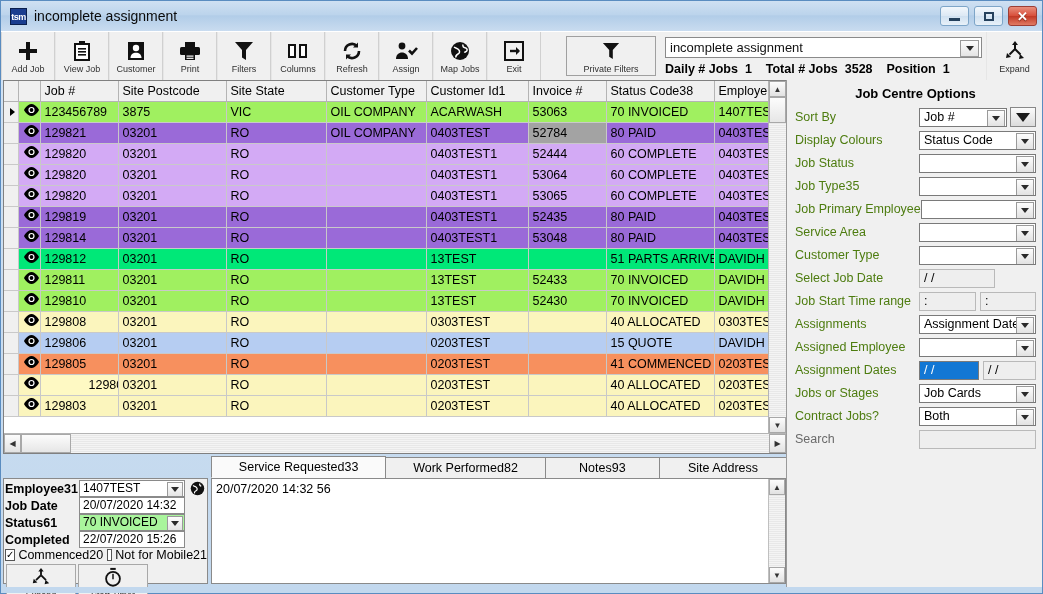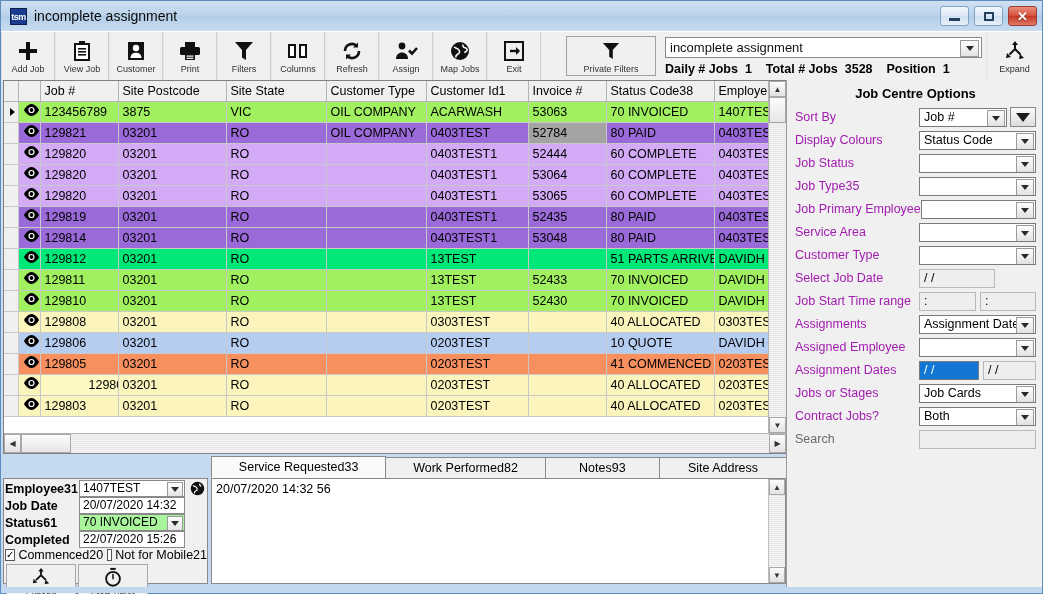--- a/index.html
+++ b/index.html
@@ -181,21 +181,21 @@
   .tabvs{flex:0 0 16px;width:16px;background:#f0f0f0;border-left:1px solid #c0c0c0;display:flex;flex-direction:column;}
 
   
   .rightpane{
     flex:0 0 256px;width:256px;box-sizing:border-box;
     background:#f0f0f0;border-left:1px solid #9a9a9a;
     padding:6px 6px 0 8px;display:flex;flex-direction:column;
   }
   .panel-title{font-size:13px;font-weight:bold;color:#000;text-align:center;margin-bottom:5px;}
   .orow{display:flex;align-items:center;height:22px;margin-bottom:1px;}
-  .olbl{font-size:12.5px;color:#a21caf;flex:0 0 124px;white-space:nowrap;}
+  .olbl{font-size:12.5px;color:#4d7c0f;flex:0 0 124px;white-space:nowrap;}
   .ofield{
     flex:1 1 auto;height:19px;box-sizing:border-box;border:1px solid #7a7a7a;background:#fff;
     position:relative;font-size:12.5px;color:#000;padding-left:4px;line-height:17px;
     white-space:nowrap;overflow:hidden;
   }
   .ofield.combo{padding-right:19px;}
   .ofield .arrow{
     position:absolute;right:1px;top:1px;width:16px;height:15px;
     border:1px solid #9a9a9a;background:linear-gradient(#fdfdfd,#e2e2e2);
     display:flex;align-items:center;justify-content:center;
@@ -614,21 +614,21 @@
                           <path d="M8.5 0C4 0 1 6 1 6s3 6 7.5 6S16 6 16 6 13 0 8.5 0z" fill="#000"></path>
                           <circle cx="8.5" cy="6" r="3.1" fill="#fff"></circle>
                           <circle cx="8.5" cy="6" r="1.9" fill="#000"></circle>
                         </svg></span></td>
                     <td style="background: rgb(182, 205, 242);">129806</td>
                     <td style="background: rgb(182, 205, 242);">03201</td>
                     <td style="background: rgb(182, 205, 242);">RO</td>
                     <td style="background: rgb(182, 205, 242);"></td>
                     <td style="background: rgb(182, 205, 242);">0203TEST</td>
                     <td style="background: rgb(182, 205, 242);"></td>
-                    <td style="background: rgb(182, 205, 242);">10 QUOTE</td>
+                    <td style="background: rgb(182, 205, 242);">15 QUOTE</td>
                     <td style="background: rgb(182, 205, 242);">DAVIDH</td>
                   </tr>
                   <tr>
                     <td class="c-sel"></td>
                     <td class="c-eye" style="background: rgb(247, 144, 94);"><span class="eye"><svg width="17" height="12" viewBox="0 0 17 12">
                           <path d="M8.5 0C4 0 1 6 1 6s3 6 7.5 6S16 6 16 6 13 0 8.5 0z" fill="#000"></path>
                           <circle cx="8.5" cy="6" r="3.1" fill="#fff"></circle>
                           <circle cx="8.5" cy="6" r="1.9" fill="#000"></circle>
                         </svg></span></td>
                     <td style="background: rgb(247, 144, 94);">129805</td>

